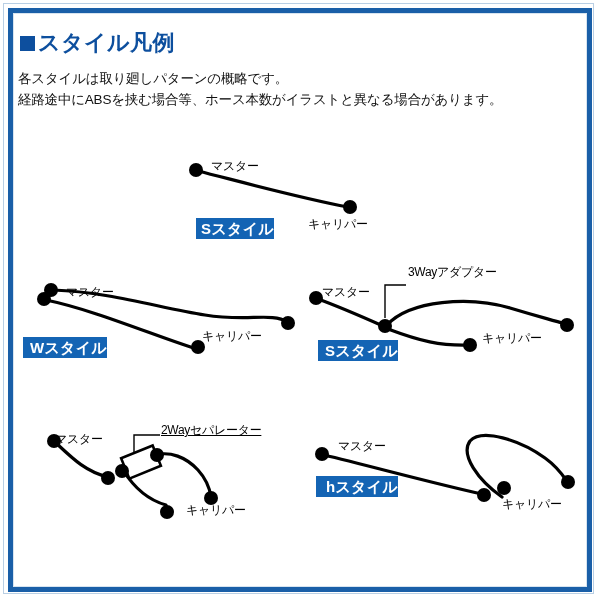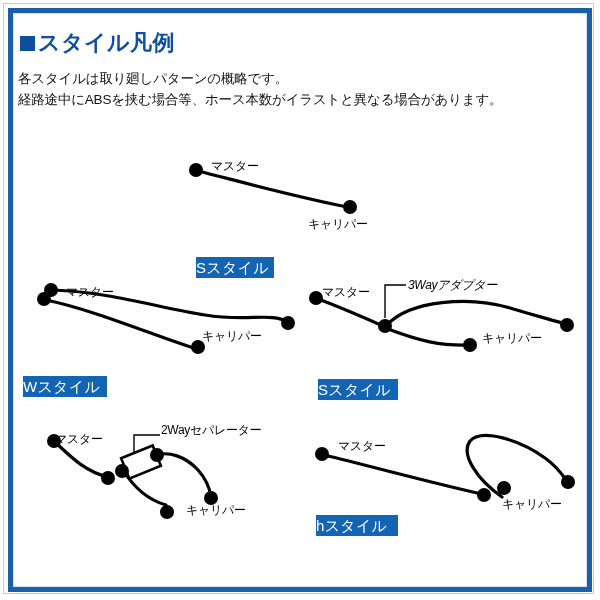--- a/index.html
+++ b/index.html
@@ -74,27 +74,26 @@
   }
   .desc.l1 { top: 70px; }
   .desc.l2 { top: 91px; }
 
   
   .chip {
     position: absolute;
     background: #1464b4;
     color: #ffffff;
     font-size: 15px;
-    font-weight: normal;
-    text-align: left;
+    font-weight: bold;
+    text-align: right;
     line-height: 21px;
     height: 21px;
     letter-spacing: 0.3px;
     box-sizing: border-box;
-    margin-top: 39px;
   }
 
   
   .lbl {
     position: absolute;
     font-size: 12px;
     color: #000000;
     white-space: nowrap;
     font-weight: normal;
     letter-spacing: -0.3px;
@@ -195,25 +194,25 @@
 
   <div class="lbl" style="left:211px; top:158px;">マスター</div>
   <div class="lbl" style="left:308px; top:216px;">キャリパー</div>
   <div class="chip" style="left:196px; top:218px; width:78px;">Sスタイル</div>
 
   <div class="lbl" style="left:66px; top:284px;">マスター</div>
   <div class="lbl" style="left:202px; top:328px;">キャリパー</div>
   <div class="chip" style="left:23px; top:337px; width:84px;">Wスタイル</div>
 
   <div class="lbl" style="left:322px; top:284px;">マスター</div>
-  <div class="lbl" style="left:408px; top:277px;font-style:italic;">3Wayアダプター</div>
+  <div class="lbl" style="left:408px; top:264px;">3Wayアダプター</div>
   <div class="lbl" style="left:482px; top:330px;">キャリパー</div>
   <div class="chip" style="left:318px; top:340px; width:80px;">Sスタイル</div>
 
   <div class="lbl" style="left:55px; top:431px;">マスター</div>
-  <div class="lbl" style="left:161px; top:422px;">2Wayセパレーター</div>
+  <div class="lbl" style="left:161px; top:422px;text-decoration:underline;">2Wayセパレーター</div>
   <div class="lbl" style="left:186px; top:502px;">キャリパー</div>
 
   <div class="lbl" style="left:338px; top:438px;">マスター</div>
   <div class="lbl" style="left:502px; top:496px;">キャリパー</div>
   <div class="chip" style="left:316px; top:476px; width:82px;">hスタイル</div>
 
 </div>
 
 </body></html>

